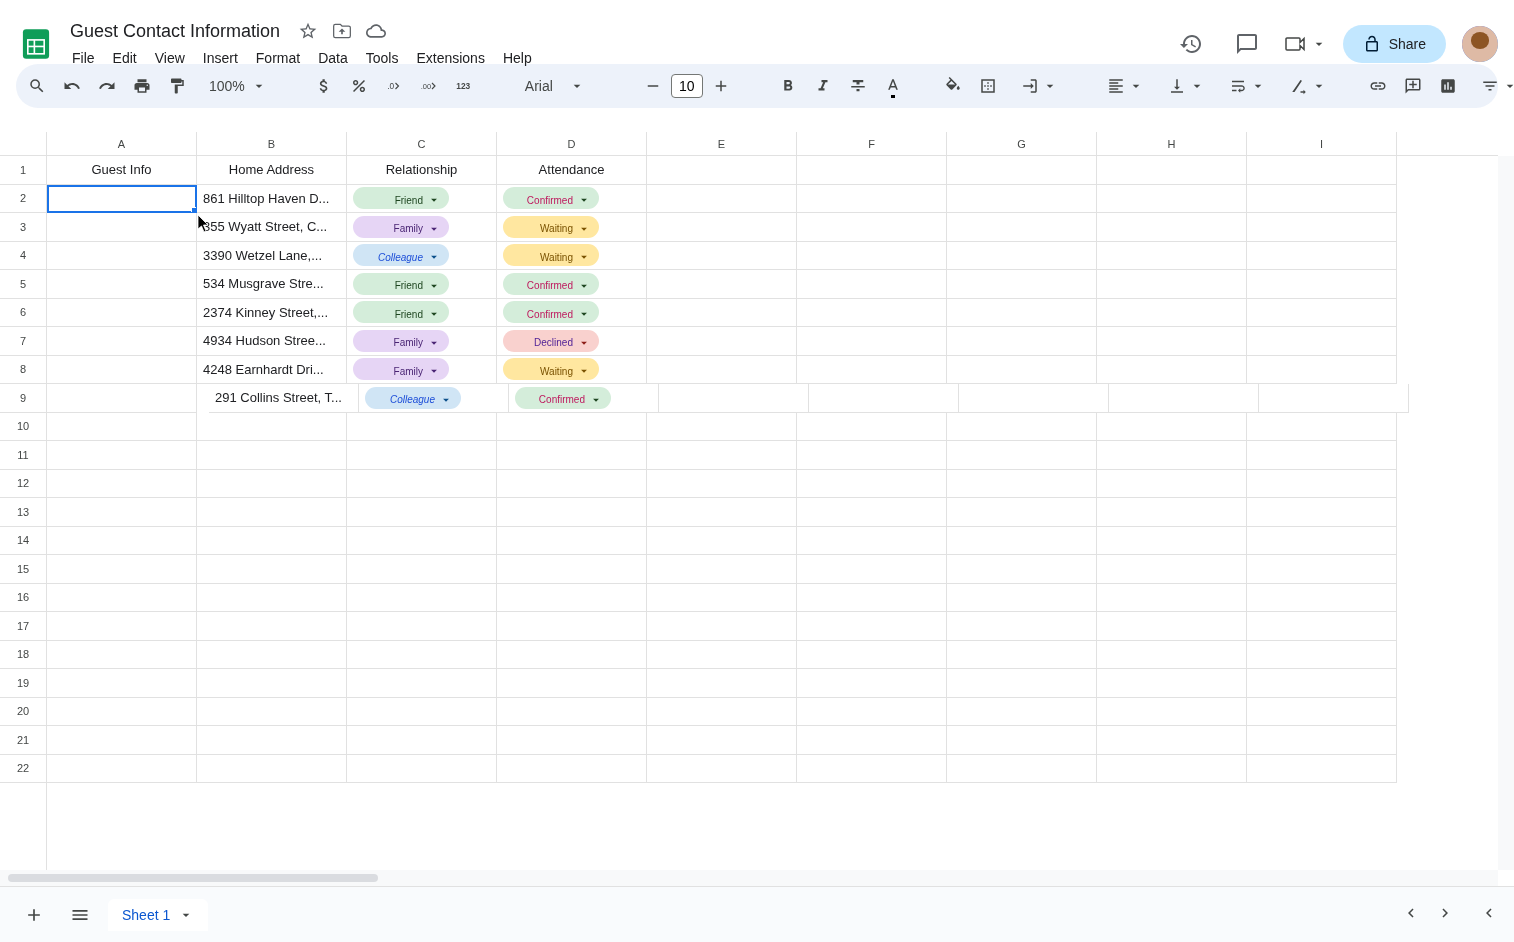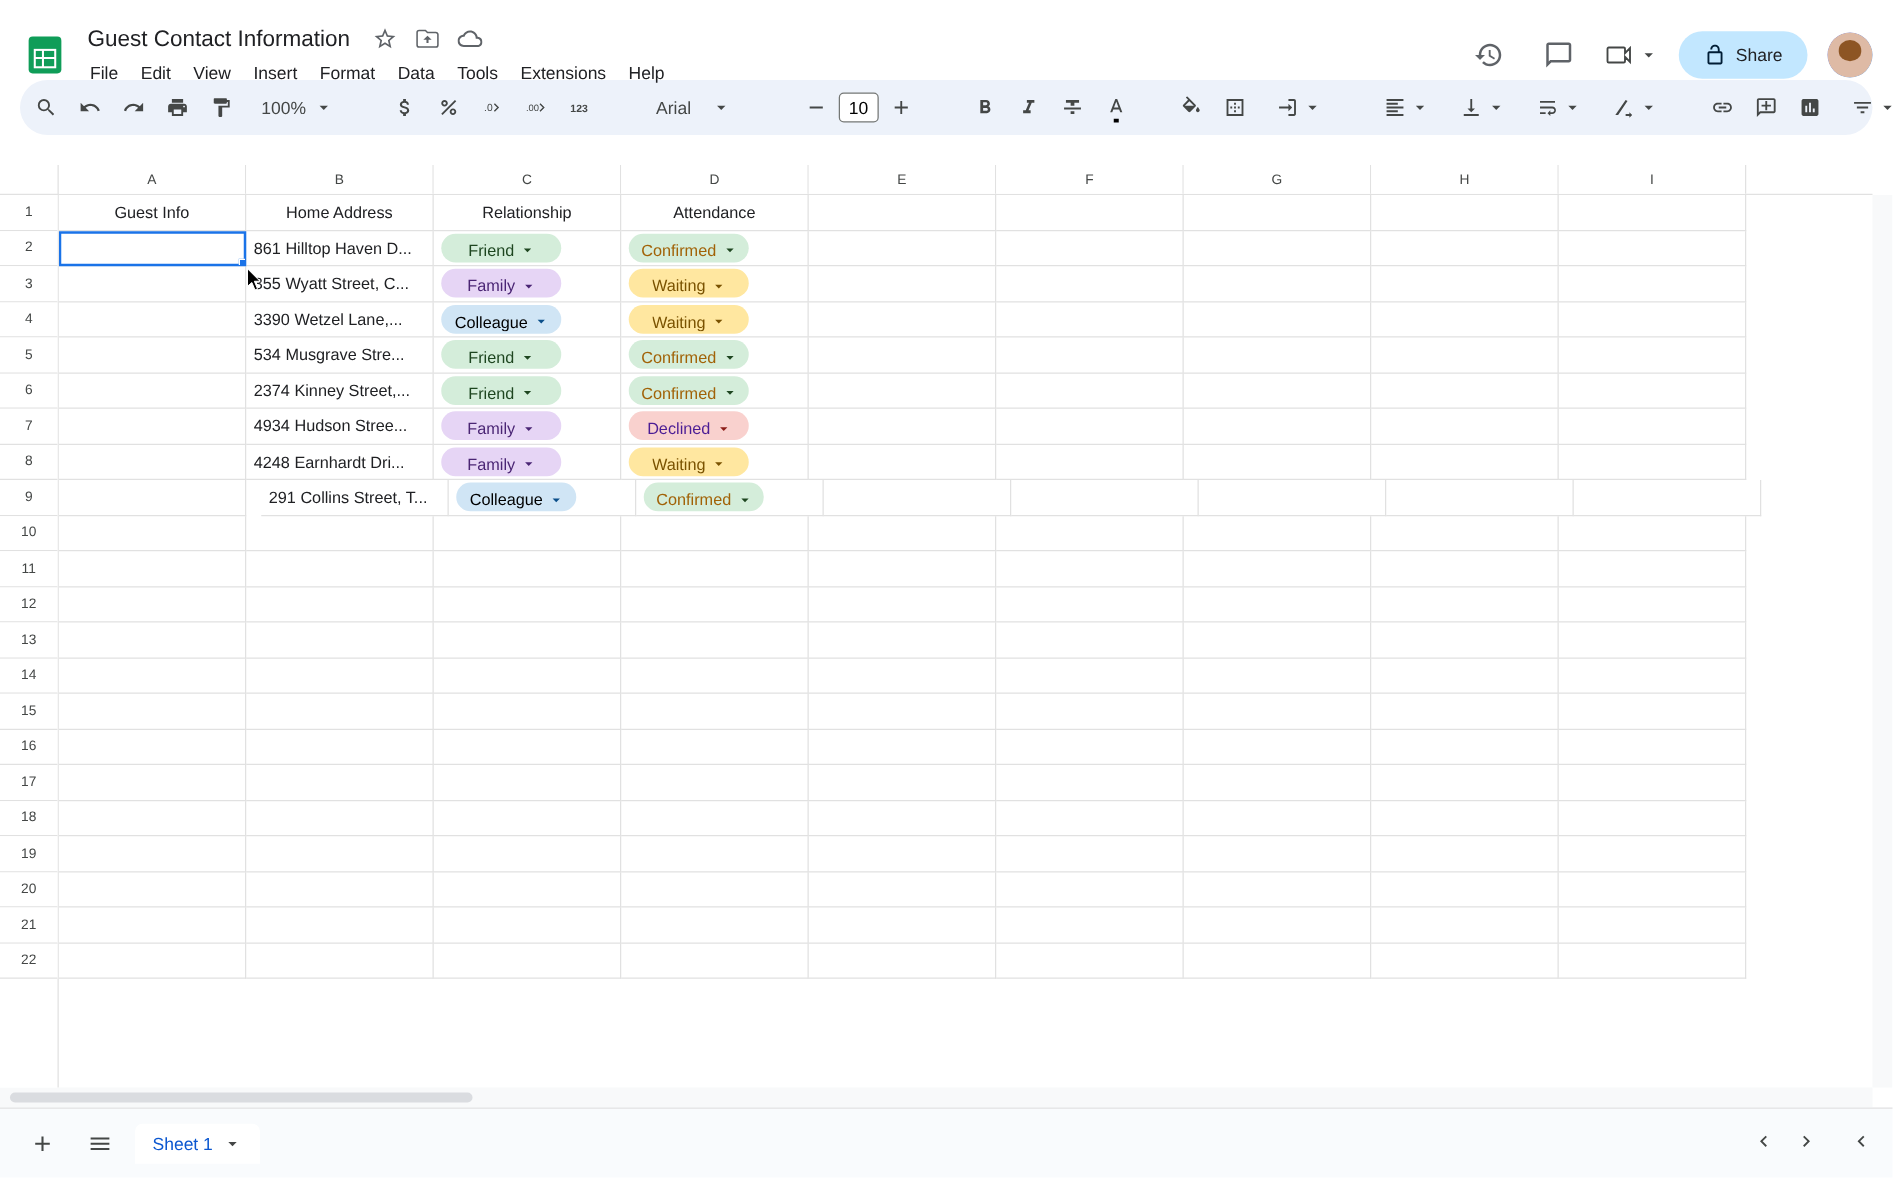--- a/index.html
+++ b/index.html
@@ -47,27 +47,27 @@
 .grid-area{position:absolute;left:0;right:0;top:132px;bottom:56px;overflow:hidden;}
 .corner{position:absolute;left:0;top:0;width:47px;height:24px;background:#fff;border-right:1px solid #e1e1e1;border-bottom:1px solid #e1e1e1;z-index:3;}
 .col-headers{position:absolute;left:47px;right:16px;top:0;height:24px;display:flex;background:#fff;z-index:2;border-bottom:1px solid #e1e1e1;}
 .col-h{border-right:1px solid #e1e1e1;display:flex;align-items:center;justify-content:center;font-size:11px;color:#444746;background:#fff;cursor:pointer;}
 .row-headers{position:absolute;left:0;top:24px;width:47px;bottom:16px;background:#fff;z-index:2;border-right:1px solid #e1e1e1;}
 .row-h{height:28.5px;border-bottom:1px solid #e1e1e1;display:flex;align-items:center;justify-content:center;font-size:11px;color:#444746;background:#fff;cursor:pointer;}
 .cells{position:absolute;left:47px;top:24px;right:16px;bottom:16px;}
 .row{display:flex;height:28.5px;}
 .cell{border-right:1px solid #e1e1e1;border-bottom:1px solid #e1e1e1;padding:0 6px;display:flex;align-items:center;font-size:13px;overflow:hidden;white-space:nowrap;text-overflow:ellipsis;position:relative;font-family:Arial;}
 .hdr-cell{justify-content:center;font-weight:400;}
-.chip{display:inline-flex;align-items:center;justify-content:center;border-radius:12px;padding:6px 8px 2px 10px;font-size:13px;width:96px;cursor:pointer;}
+.chip{display:inline-flex;align-items:center;justify-content:flex-end;border-radius:12px;padding:6px 8px 2px 10px;font-size:10px;width:96px;cursor:pointer;}
 .chip .ct{overflow:hidden;text-overflow:ellipsis;}
 .chip svg{width:14px;height:14px;flex-shrink:0;margin-left:4px;}
 .chip.friend{background:#d4edda;color:#1e4620;} .chip.friend svg{fill:#1e4620;}
 .chip.family{background:#e6d5f5;color:#4a2574;} .chip.family svg{fill:#4a2574;}
-.chip.colleague{background:#d0e5f5;color:#000000;} .chip.colleague svg{fill:#0b4f8a;}
-.chip.confirmed{background:#d4edda;color:#a16207;} .chip.confirmed svg{fill:#1e4620;}
+.chip.colleague{background:#d0e5f5;color:#1d4ed8;font-style:italic;} .chip.colleague svg{fill:#0b4f8a;}
+.chip.confirmed{background:#d4edda;color:#be185d;} .chip.confirmed svg{fill:#1e4620;}
 .chip.waiting{background:#ffe7a0;color:#7a5200;} .chip.waiting svg{fill:#7a5200;}
 .chip.declined{background:#f9d1ce;color:#4c1d95;} .chip.declined svg{fill:#8c1d18;}
 .sel{outline:2px solid #1a73e8;outline-offset:-2px;z-index:1;background:#fff;}
 .sel::after{content:'';position:absolute;right:-3px;bottom:-3px;width:6px;height:6px;background:#1a73e8;border:1px solid #fff;z-index:5;}
 .cursor-arrow{position:absolute;left:150px;top:58px;z-index:10;pointer-events:none;}
 .scroll-track-v{position:absolute;right:0;top:24px;bottom:16px;width:16px;background:#f8f9fa;}
 .scroll-track-h{position:absolute;left:0;right:16px;bottom:0;height:16px;background:#f8f9fa;}
 .h-thumb{position:absolute;left:8px;top:4px;height:8px;width:370px;background:#dadce0;border-radius:4px;}
 
 

